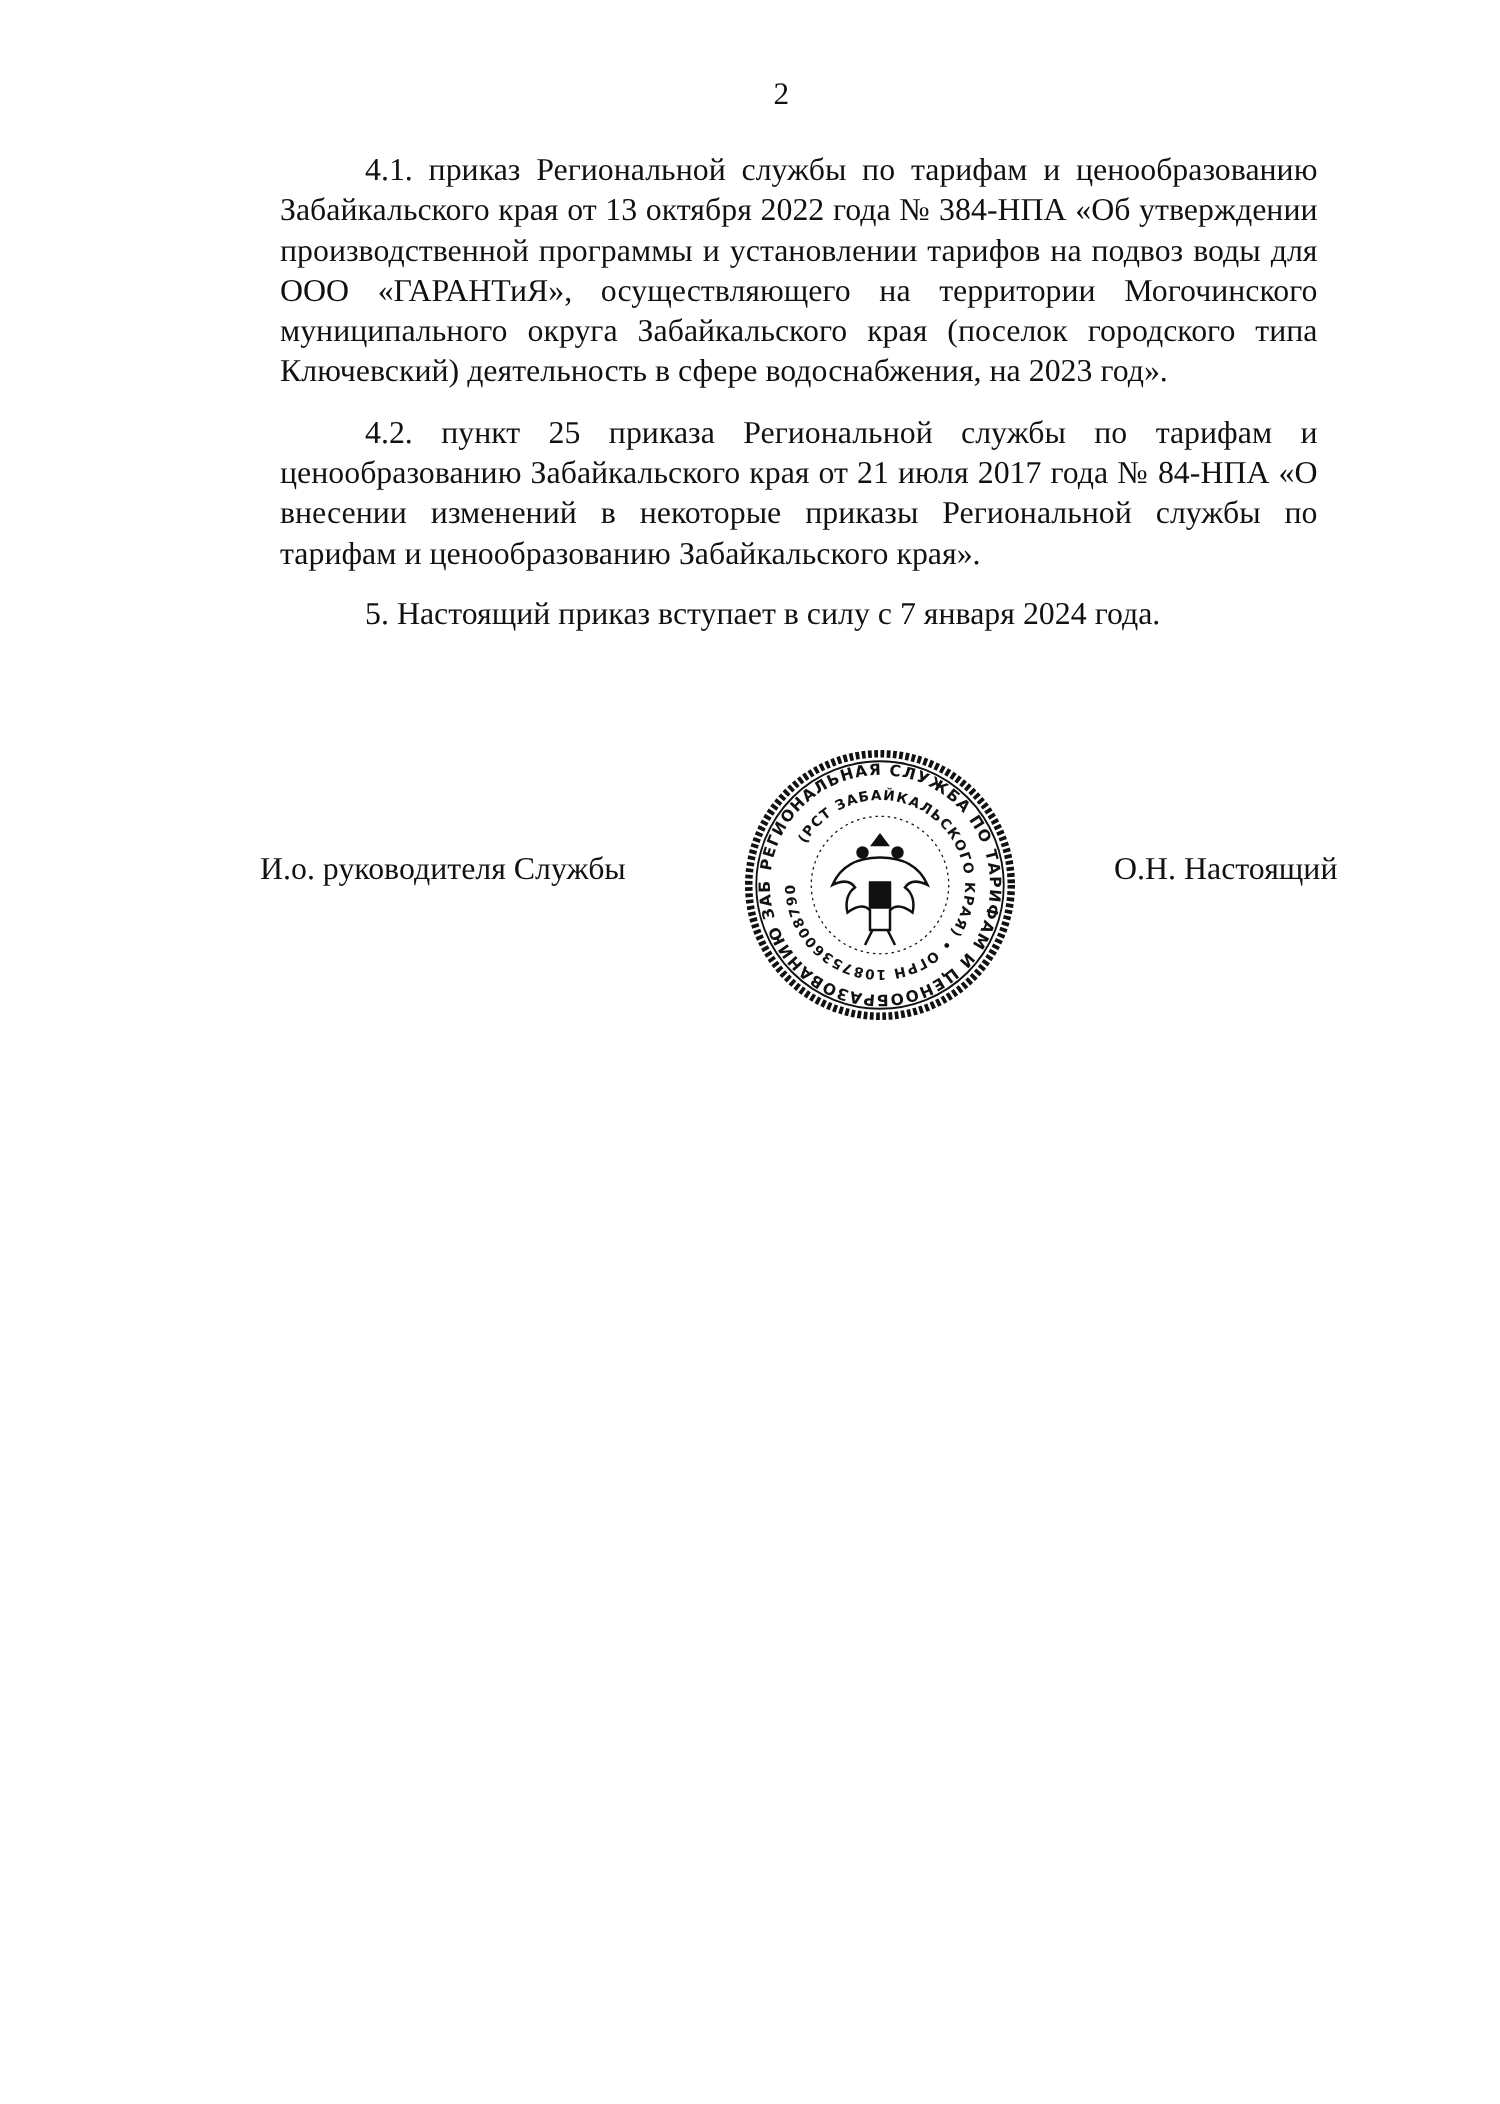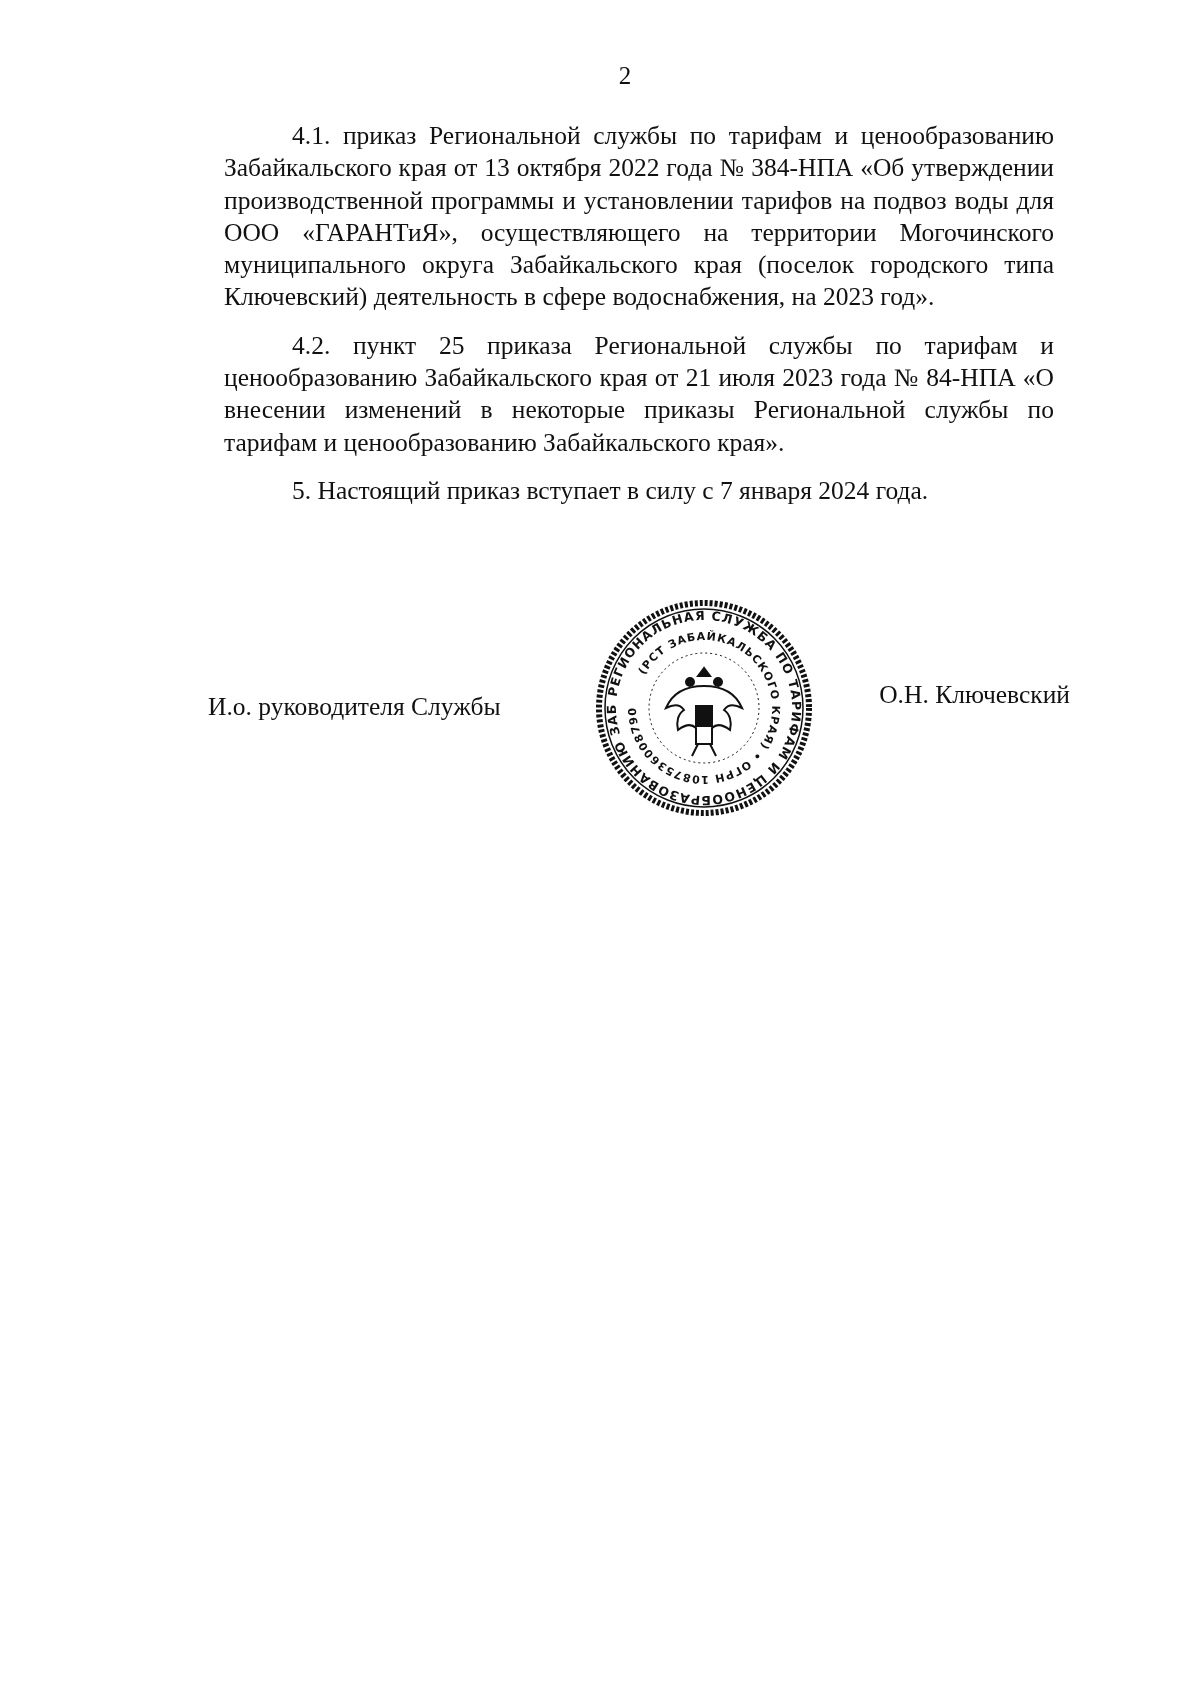--- a/index.html
+++ b/index.html
@@ -2,38 +2,38 @@
 <html><head>
 <meta charset="utf-8">
 <style>
   html, body { margin: 0; padding: 0; background: #ffffff; }
   body { width: 1200px; height: 1683px; position: relative; overflow: hidden;
          font-family: "Liberation Serif", serif; color: #111; }
   .page-num { position: absolute; top: 62px; left: 0; width: 1250px; text-align: center; font-size: 25px; }
   .body-text { position: absolute; top: 104px; left: 208px; width: 862px; font-size: 25.5px; line-height: 32.3px; }
   .para { text-align: justify; text-align-last: left; margin: 16px; text-indent: 68px; }
   .sig-row { position: absolute; top: 680px; left: 208px; width: 862px; font-size: 25.5px; }
-  .sig-left { position: absolute; left: 0; top: 12px; white-space: nowrap; text-align: right; }
+  .sig-left { position: absolute; left: 0; top: 0; white-space: nowrap; text-align: right; }
   .sig-right { position: absolute; right: 0; top: 0; white-space: nowrap; }
   .stamp { position: absolute; left: 594px; top: 598px; width: 220px; height: 220px; }
 </style>
 </head>
 <body>
 
 <div class="page-num">2</div>
 
 <div class="body-text">
   <p class="para">4.1. приказ Региональной службы по тарифам и ценообразованию Забайкальского края от 13 октября 2022 года № 384-НПА «Об утверждении производственной программы и установлении тарифов на подвоз воды для ООО «ГАРАНТиЯ», осуществляющего на территории Могочинского муниципального округа Забайкальского края (поселок городского типа Ключевский) деятельность в сфере водоснабжения, на 2023 год».</p>
-  <p class="para">4.2. пункт 25 приказа Региональной службы по тарифам и ценообразованию Забайкальского края от 21 июля 2023 года № 84-НПА «О внесении изменений в некоторые приказы Региональной службы по тарифам и ценообразованию Забайкальского края».</p>
+  <p class="para">4.2. пункт 25 приказа Региональной службы по тарифам и ценообразованию Забайкальского края от 21 июля 2017 года № 84-НПА «О внесении изменений в некоторые приказы Региональной службы по тарифам и ценообразованию Забайкальского края».</p>
   <p class="para">5.  Настоящий приказ вступает в силу с 7 января 2024 года.</p>
 </div>
 
 <div class="sig-row">
   <span class="sig-left">И.о. руководителя Службы</span>
-  <span class="sig-right">О.Н. Ключевский</span>
+  <span class="sig-right">О.Н. Настоящий</span>
 </div>
 
 <div class="stamp">
   <svg width="220" height="220" viewBox="0 0 220 220">
     <defs>
       <path id="outerCircle" d="M110,110 m-88,0 a88,88 0 1,1 176,0 a88,88 0 1,1 -176,0"></path>
       <path id="innerCircle" d="M110,110 m-68,0 a68,68 0 1,1 136,0 a68,68 0 1,1 -136,0"></path>
     </defs>
     <circle cx="110" cy="110" r="105" fill="none" stroke="#111" stroke-width="6" stroke-dasharray="3 2"></circle>
     <circle cx="110" cy="110" r="99" fill="none" stroke="#111" stroke-width="1.5"></circle>

